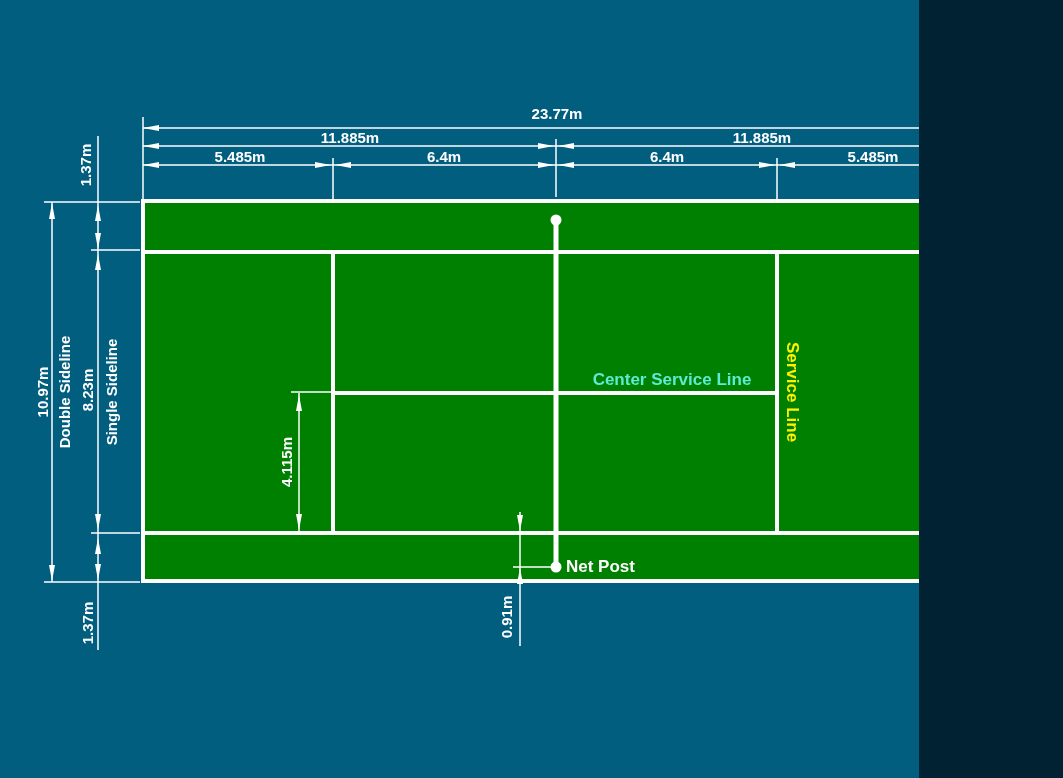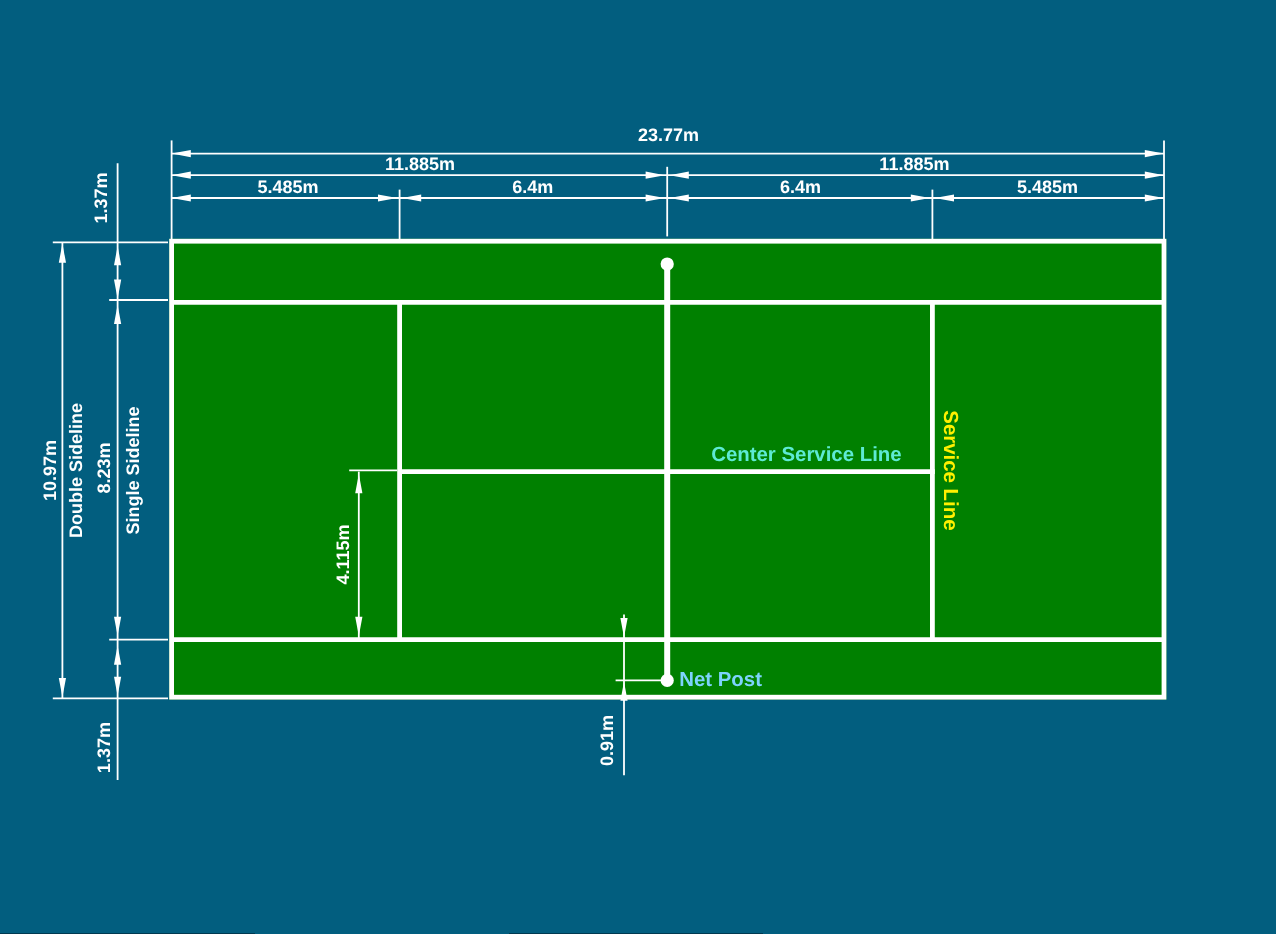--- a/index.html
+++ b/index.html
@@ -1,18 +1,18 @@
 <!DOCTYPE html>
 <html><head>
 <meta charset="utf-8">
 <style>
   html,body{margin:0;padding:0;background:#023;}
   .canvas{
     position:relative;
-    width:1063px;height:778px;
+    width:919px;height:778px;
     overflow:hidden;
     font-family:"Liberation Sans","DejaVu Sans",sans-serif;
   }
   .court{
     position:absolute;
     left:141px;top:199px;
     width:831px;height:384px;
     box-sizing:border-box;
     border:4px solid #ffffff;
   }
@@ -120,15 +120,15 @@
   <div class="lbl rot" style="left:42px;top:392px;">10.97m</div>
   <div class="lbl rot" style="left:64px;top:392px;">Double Sideline</div>
   <div class="lbl rot" style="left:87px;top:390px;">8.23m</div>
   <div class="lbl rot" style="left:111px;top:392px;">Single Sideline</div>
   <div class="lbl rot" style="left:87px;top:623px;">1.37m</div>
   <div class="lbl rot" style="left:286px;top:462px;">4.115m</div>
   <div class="lbl rot" style="left:506px;top:617px;">0.91m</div>
 
   <div class="lbl yellow" style="left: 672px; top: 379px; color: #5eead4;">Center Service Line</div>
   <div class="lbl yellow rotcw" style="left: 792px; top: 392px; color: rgb(255, 240, 0);">Service Line</div>
-  <div class="lbl yellow leftanchor" style="left: 566px; top: 566px; color: #7dd3fc;">Net Post</div>
+  <div class="lbl yellow leftanchor" style="left: 566px; top: 566px; color: #ffffff;">Net Post</div>
 
 </div>
 
 </body></html>

